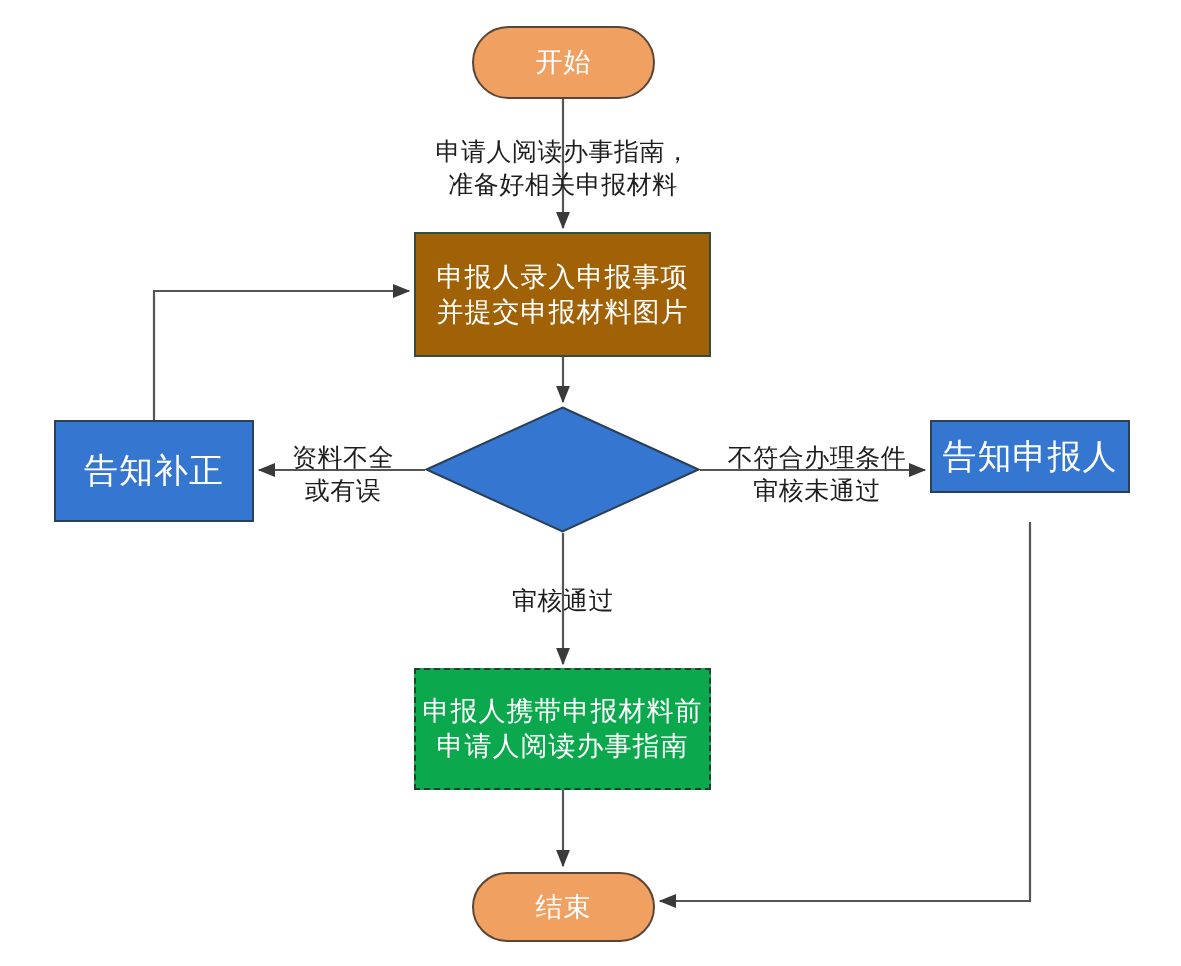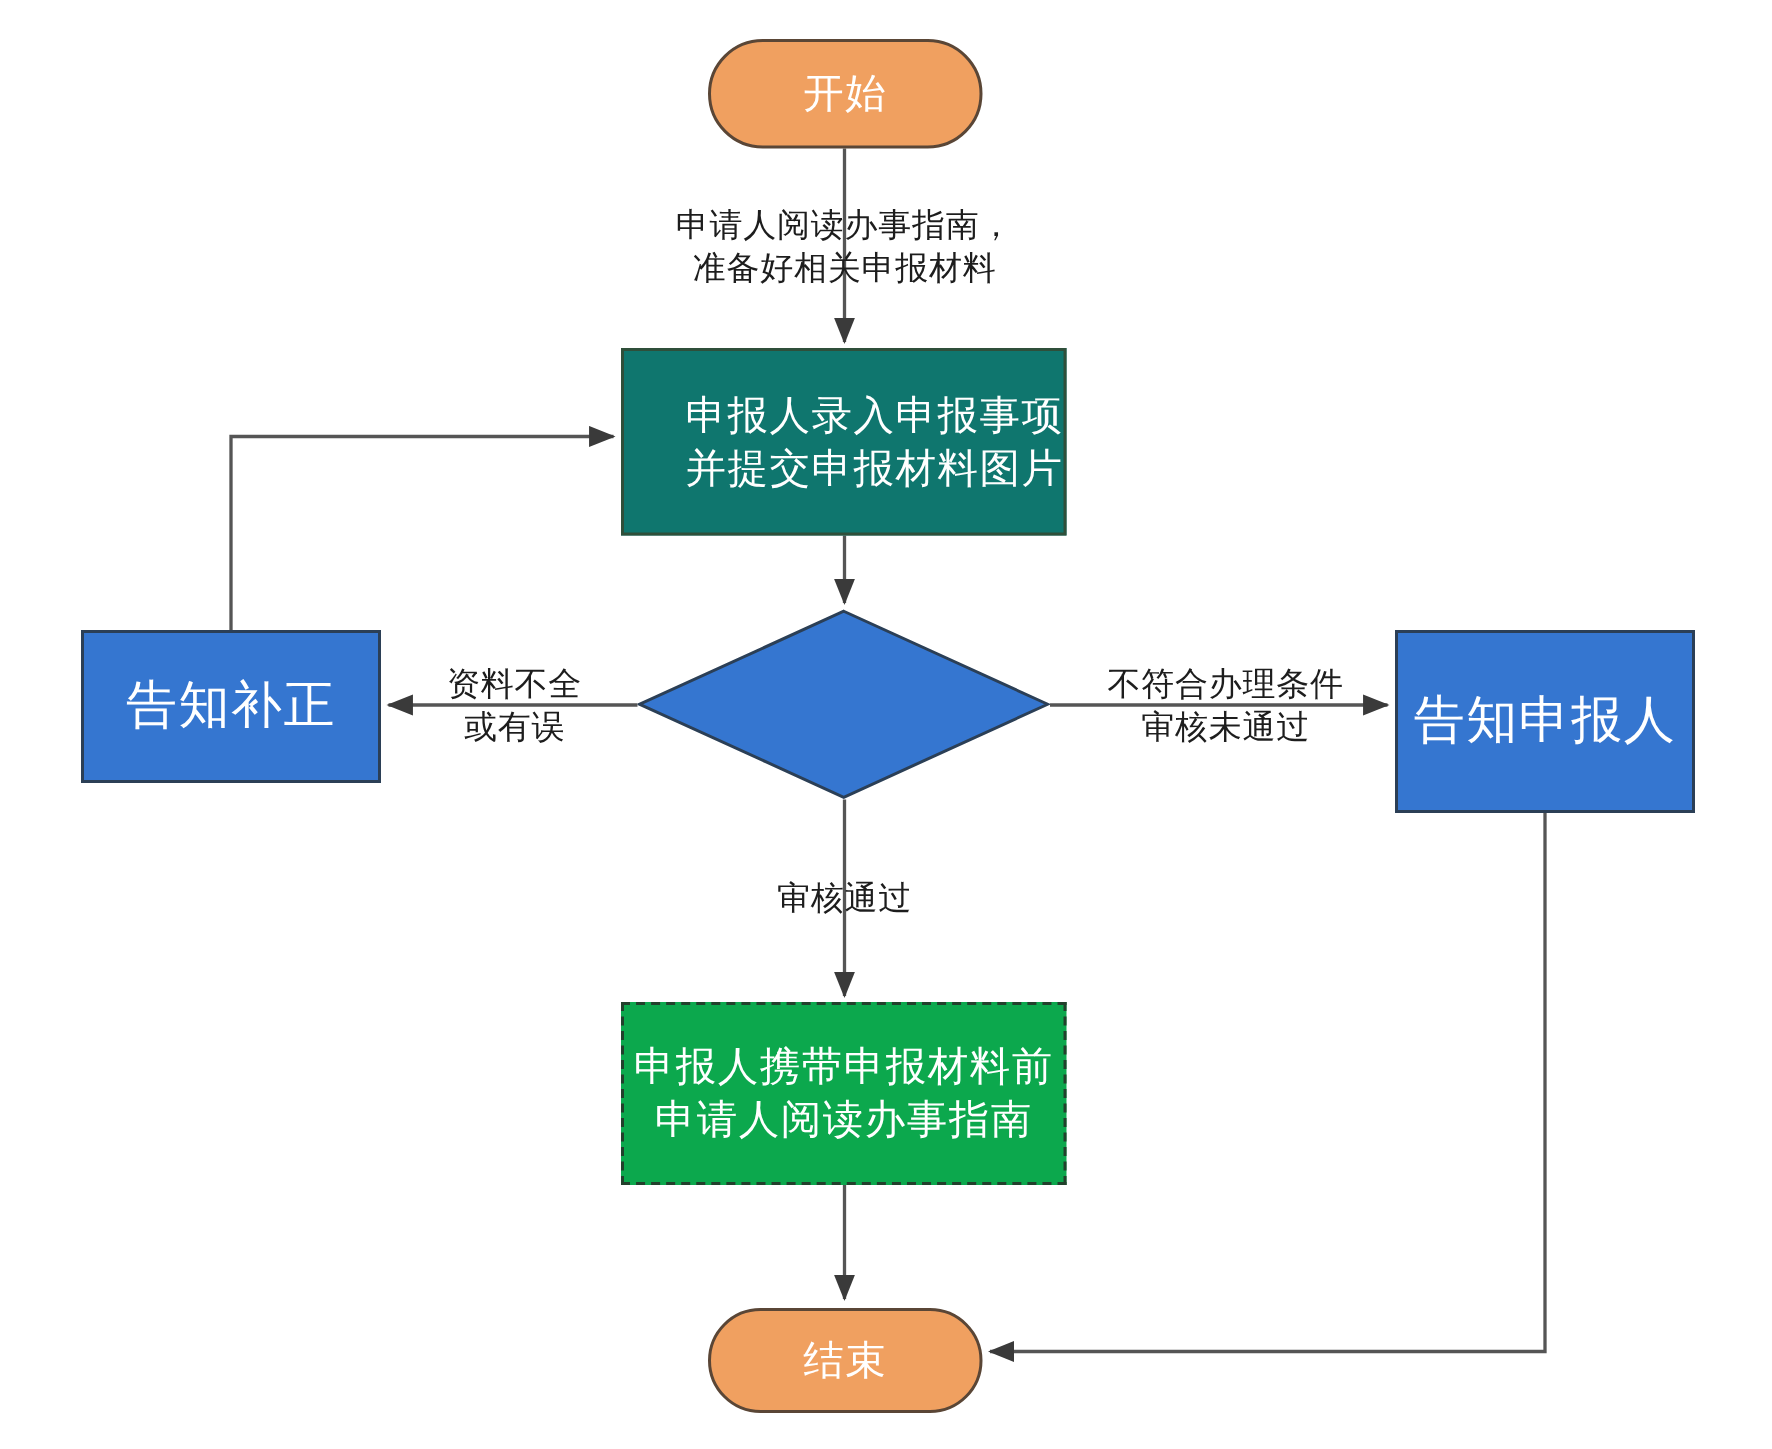--- a/index.html
+++ b/index.html
@@ -40,24 +40,23 @@
     letter-spacing: 1px;
     white-space: pre-line;
   }
   .node-terminator {
     background: #F0A060;
     border: 2px solid #5a4636;
     border-radius: 40px;
     font-size: 27px;
   }
   .node-process-green {
-    background: #0f766e;
+    background: #a16207;
     border: 2px solid #2f4f3a;
     font-size: 27px;
-    text-align: right;
   }
   .node-process-green-dashed {
     background: #0CA84D;
     border: 2px dashed #22402c;
     font-size: 27px;
   }
   .node-process-blue {
     background: #3576D0;
     border: 2px solid #2b3f56;
     font-size: 34px;
@@ -72,21 +71,21 @@
     width: 100%;
     height: 100%;
   }
   .node-decision .node-label {
     position: relative;
     z-index: 2;
   }
   .edge-label {
     position: absolute;
     color: #1d1d1d;
-    font-size: 22px;
+    font-size: 25px;
     line-height: 1.3;
     text-align: center;
     white-space: pre-line;
     z-index: 4;
     letter-spacing: 0.5px;
   }
 </style>
 </head>
 <body>
 
@@ -144,21 +143,21 @@
   <div class="node node-decision" style="left:425px; top:406px; width:275px; height:127px;">
     <svg class="diamond-shape" viewBox="0 0 275 127" preserveAspectRatio="none" xmlns="http://www.w3.org/2000/svg">
       <polygon points="137.5,1.5 273.5,63.5 137.5,125.5 1.5,63.5" fill="#3576D0" stroke="#2b3f56" stroke-width="2"></polygon>
     </svg>
   </div>
 
   <div class="node node-process-blue" style="left:54px; top:420px; width:200px; height:102px;">
     <div class="node-label">告知补正</div>
   </div>
 
-  <div class="node node-process-blue" style="left:930px; top:420px; width:200px; height:122px;">
+  <div class="node node-process-blue" style="left:930px; top:420px; width:200px; height:73px;">
     <div class="node-label">告知申报人</div>
   </div>
 
   <div class="node node-process-green-dashed" style="left:414px; top:668px; width:297px; height:122px;">
     <div class="node-label">申报人携带申报材料前
 申请人阅读办事指南</div>
   </div>
 
   <div class="node node-terminator" style="left:472px; top:872px; width:183px; height:70px;text-align:center;">
     <div class="node-label">结束</div>

